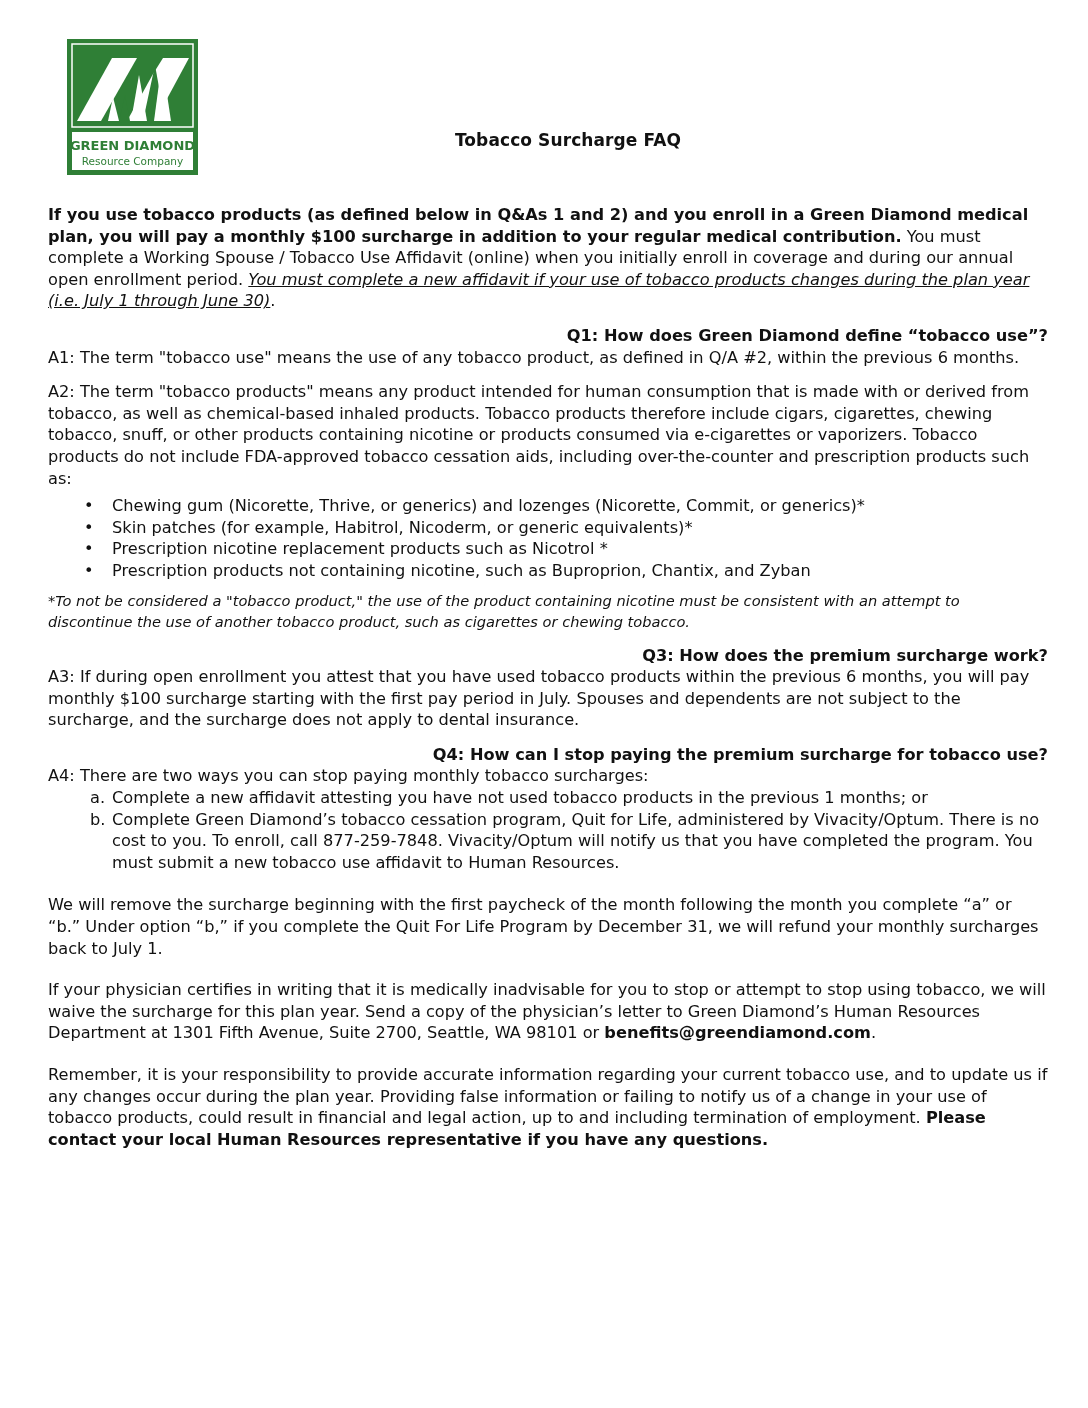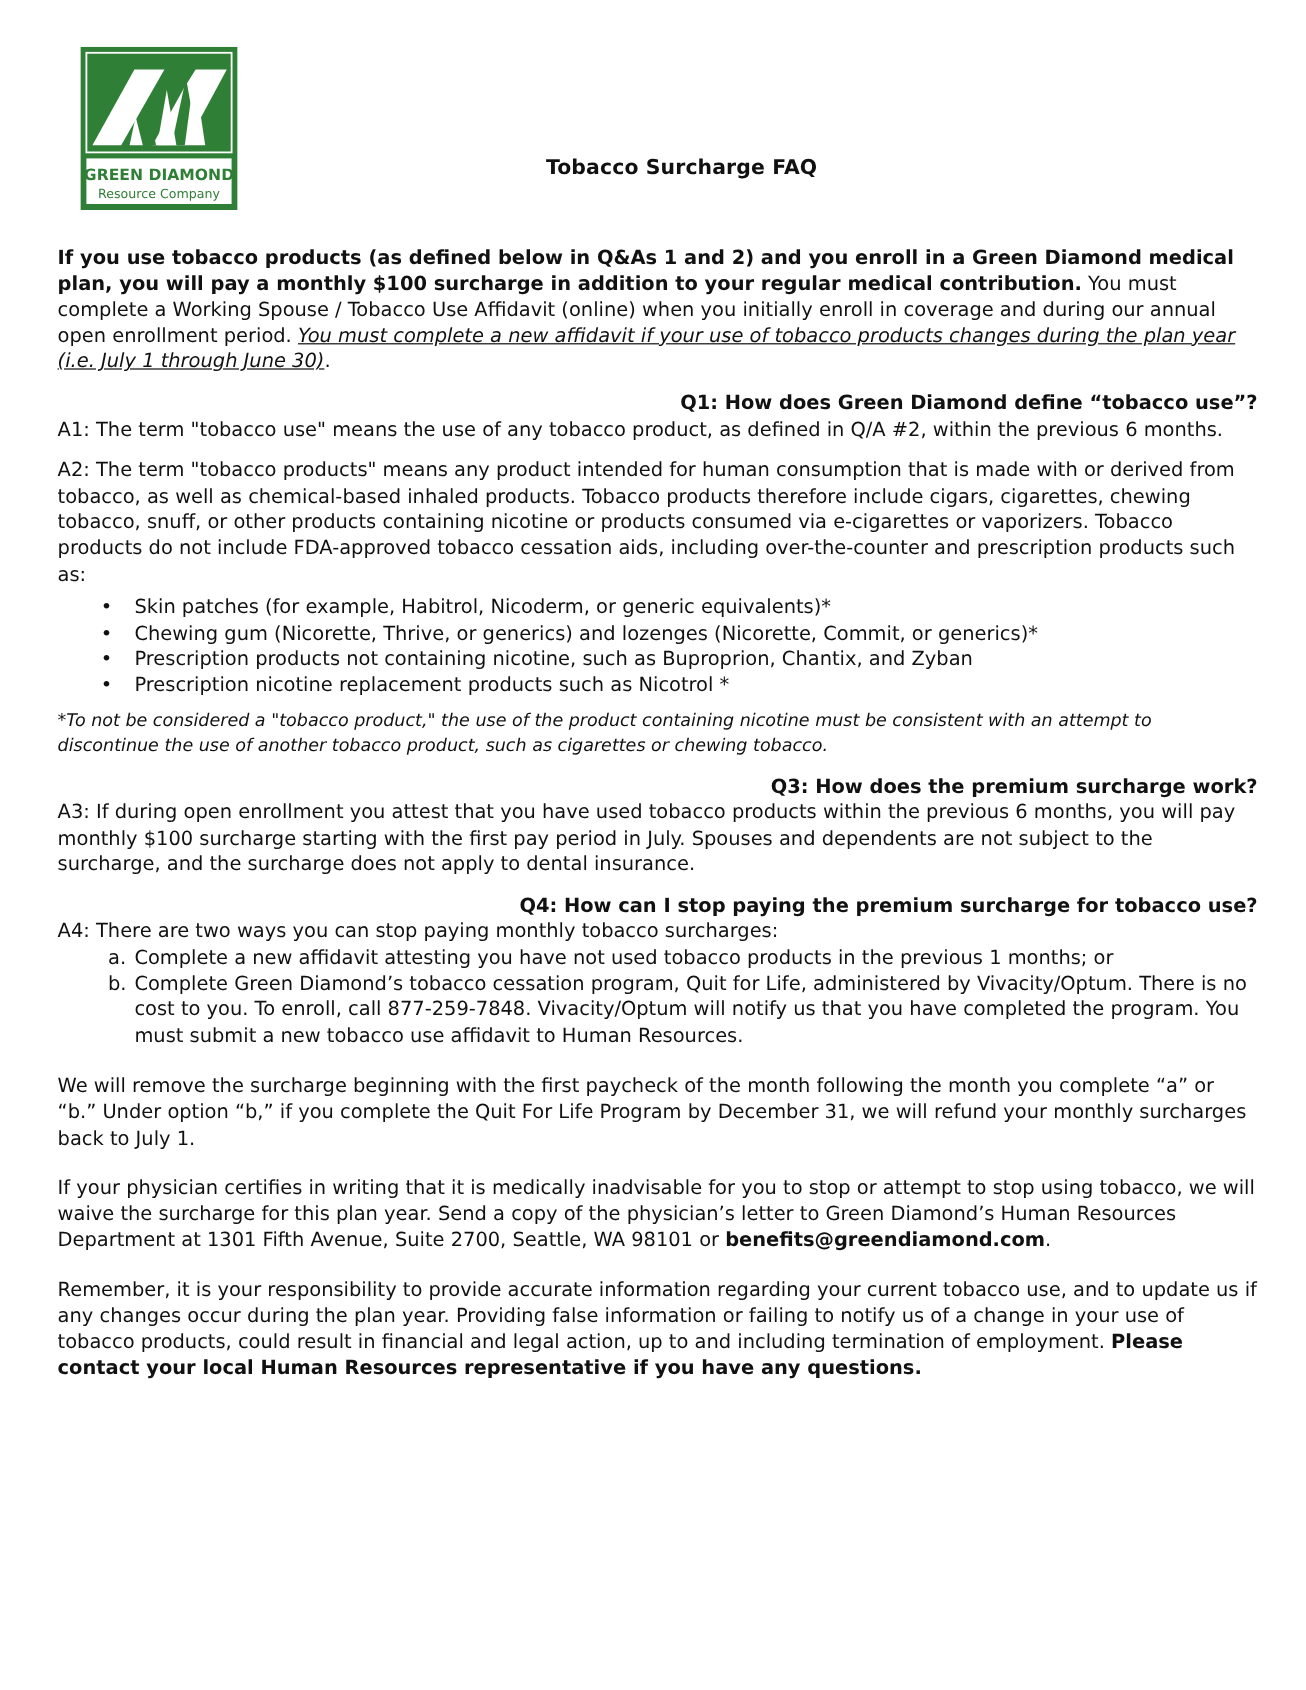--- a/index.html
+++ b/index.html
@@ -47,24 +47,24 @@
 <div class="page">
   <p>
     <span class="b">If you use tobacco products (as defined below in Q&amp;As 1 and 2) and you enroll in a Green Diamond medical plan, you will pay a monthly $100 surcharge in addition to your regular medical contribution.</span><span>  You must complete a Working Spouse / Tobacco Use Affidavit (online) when you initially enroll in coverage and during our annual open enrollment period.  </span><span class="u">You must complete a new affidavit if your use of tobacco products changes during the plan year (i.e. July 1 through June 30)</span><span>.</span>
   </p>
 
   <p class="q">Q1: How does Green Diamond define “tobacco use”?</p>
   <p class="a">A1: The term "tobacco use" means the use of any tobacco product, as defined in Q/A #2, within the previous 6 months.</p>
 
   <p class="a" style="margin-bottom:6px">A2: The term "tobacco products" means any product intended for human consumption that is made with or derived from tobacco, as well as chemical-based inhaled products.  Tobacco products therefore include cigars, cigarettes, chewing tobacco, snuff, or other products containing nicotine or products consumed via e-cigarettes or vaporizers. Tobacco products do not include FDA-approved tobacco cessation aids, including over-the-counter and prescription products such as:</p>
   <ul>
+    <li>Chewing gum (Nicorette, Thrive, or generics) and lozenges (Nicorette, Commit, or generics)*</li>
     <li>Skin patches (for example, Habitrol, Nicoderm, or generic equivalents)*</li>
-    <li>Chewing gum (Nicorette, Thrive, or generics) and lozenges (Nicorette, Commit, or generics)*</li>
+    <li>Prescription nicotine replacement products such as Nicotrol *</li>
     <li>Prescription products not containing nicotine, such as Buproprion, Chantix, and Zyban</li>
-    <li>Prescription nicotine replacement products such as Nicotrol *</li>
   </ul>
   <p class="note">*To not be considered a "tobacco product," the use of the product containing nicotine must be consistent with an attempt to discontinue the use of another tobacco product, such as cigarettes or chewing tobacco.</p>
 
   <p class="q">Q3: How does the premium surcharge work?</p>
   <p class="a">A3: If during open enrollment you attest that you have used tobacco products within the previous 6 months, you will pay monthly $100 surcharge starting with the first pay period in July.  Spouses and dependents are not subject to the surcharge, and the surcharge does not apply to dental insurance.</p>
 
   <p class="q">Q4: How can I stop paying the premium surcharge for tobacco use?</p>
   <p class="a" style="margin:0">A4: There are two ways you can stop paying monthly tobacco surcharges:</p>
   <ol>
     <li><span class="mk">a.</span><span>Complete a new affidavit attesting you have not used tobacco products in the previous 1 months; or</span></li>

